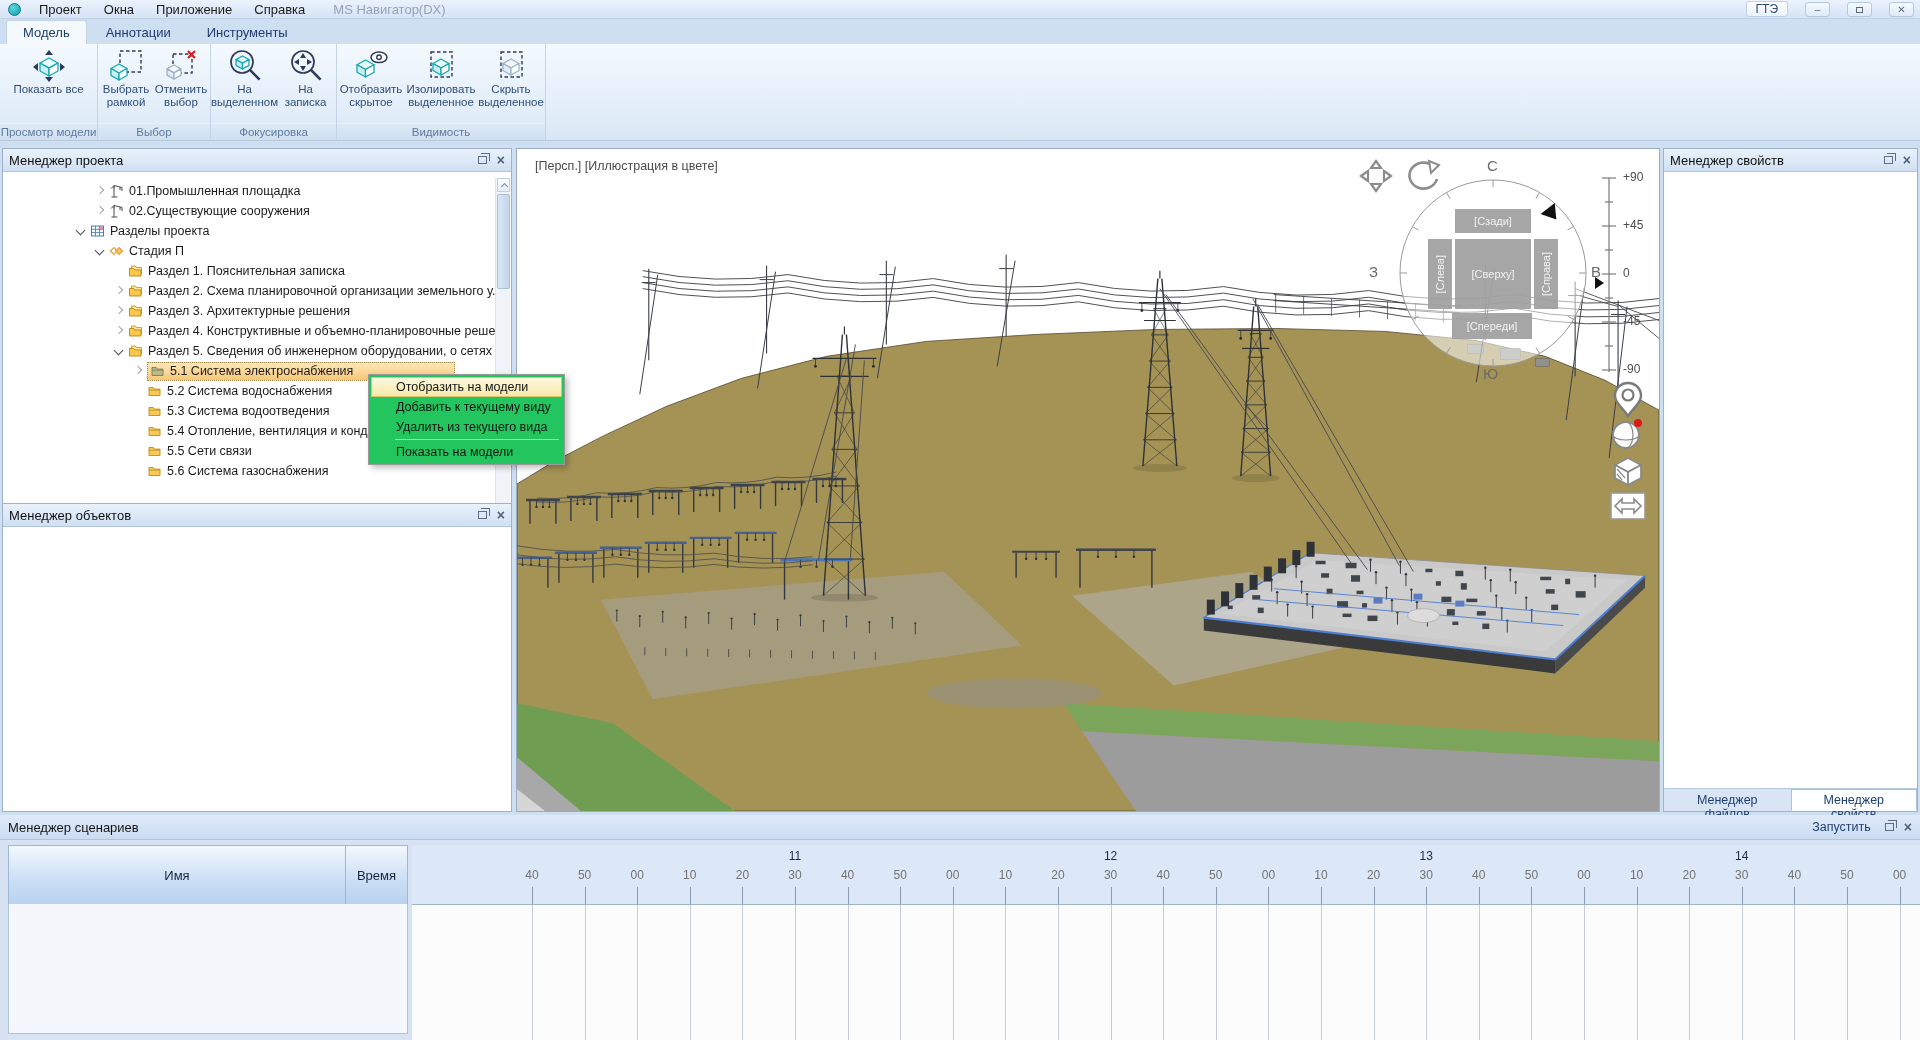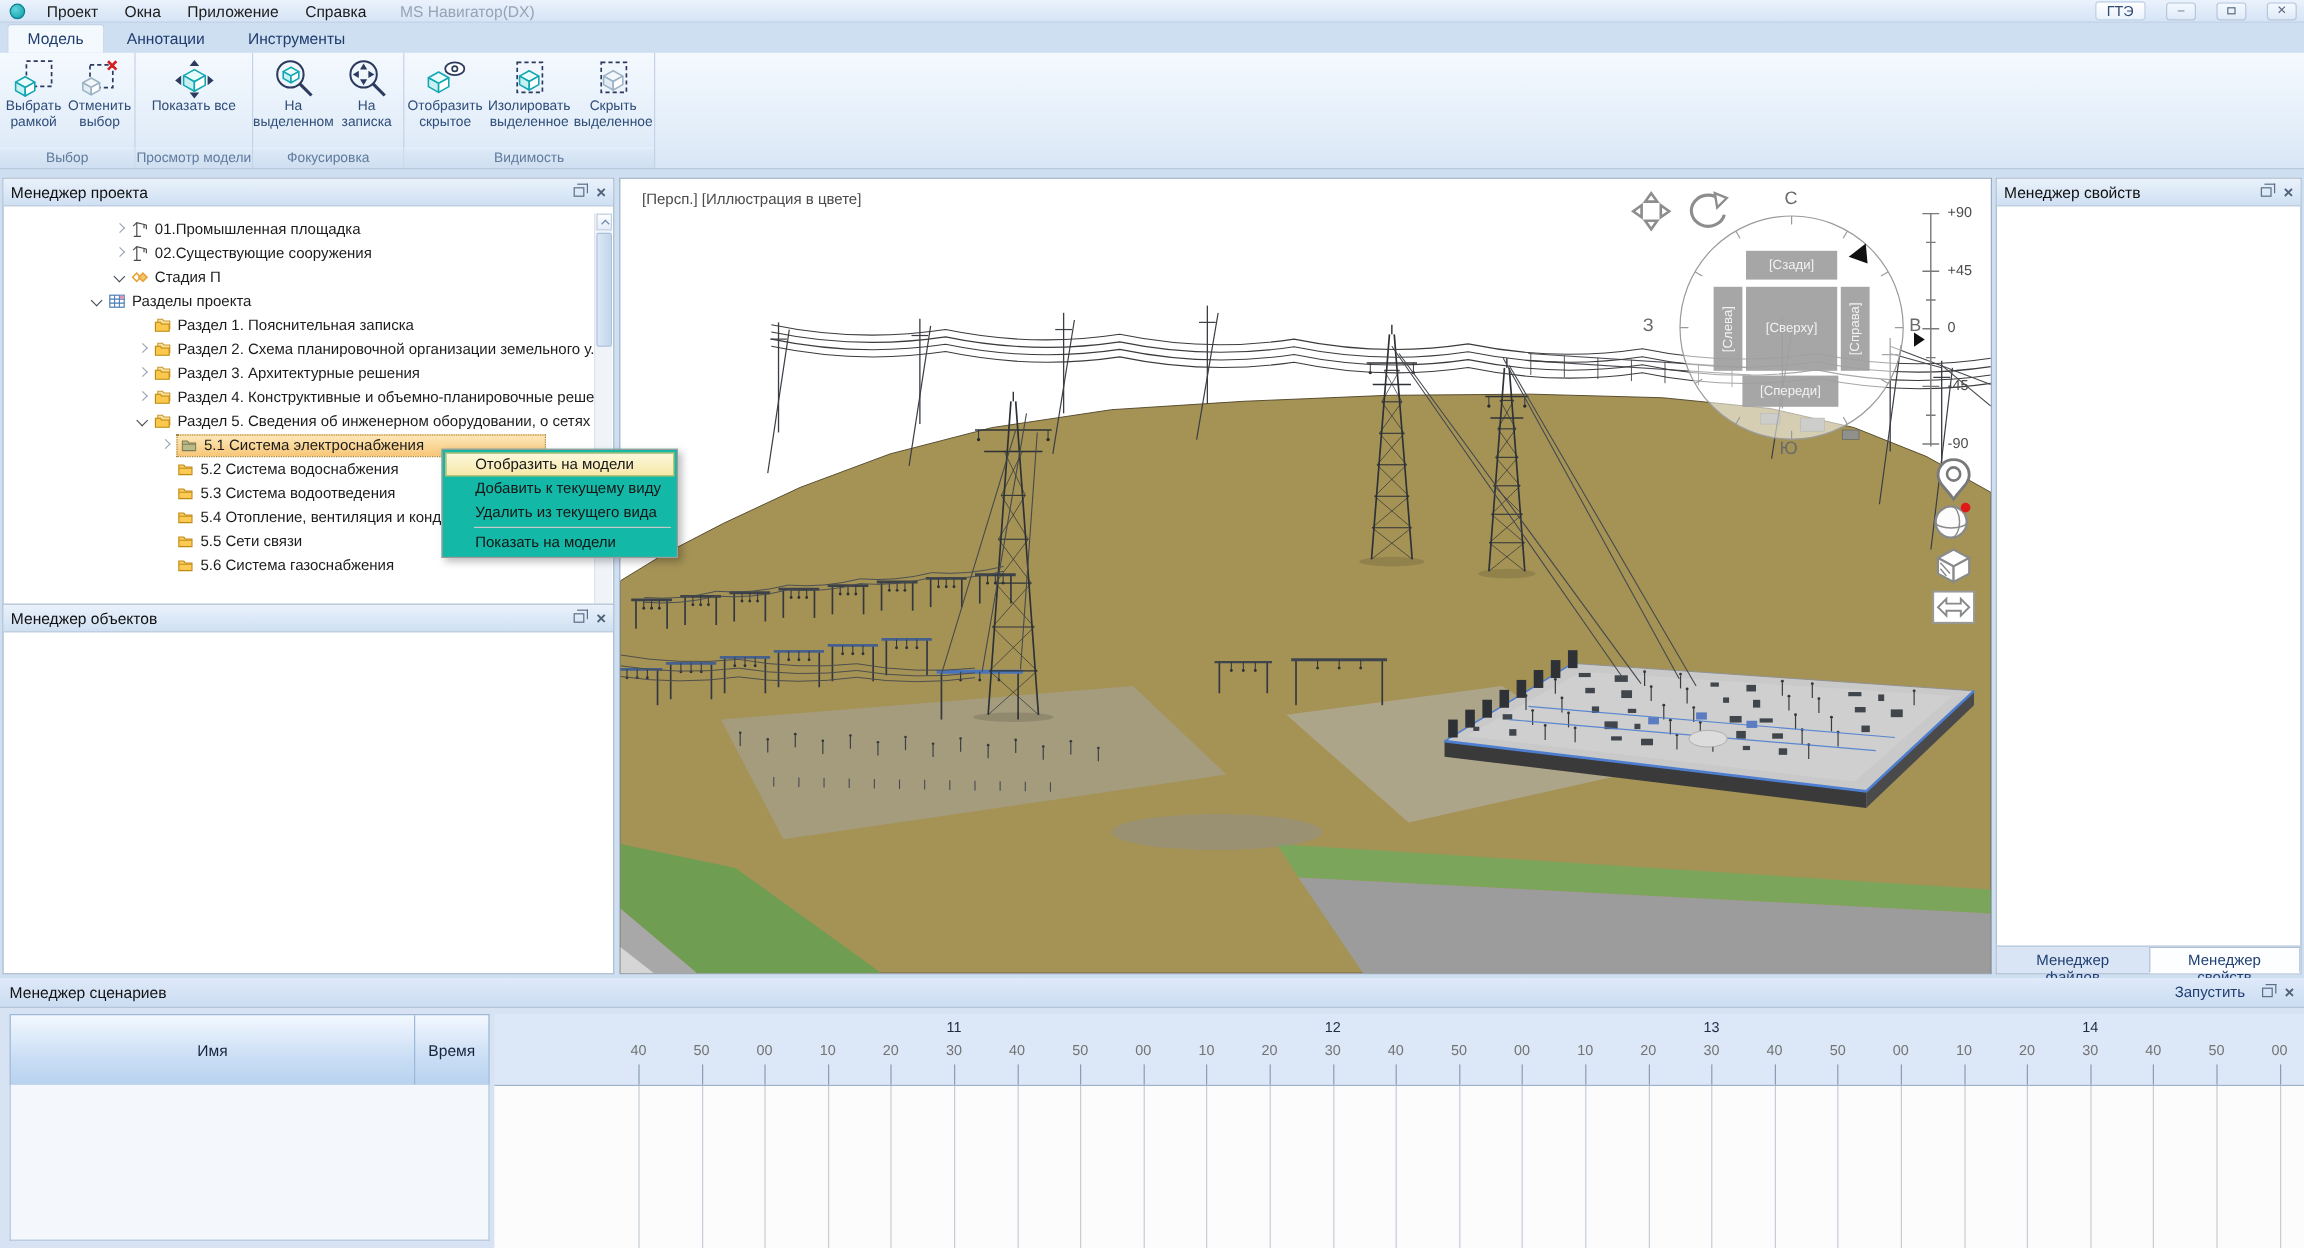--- a/index.html
+++ b/index.html
@@ -86,21 +86,21 @@
     display:flex; align-items:center; justify-content:center; }
   .cface.vert span { writing-mode:vertical-rl; transform:rotate(180deg); }
   .slider { position:absolute; left:1078px; top:23px; width:64px; height:206px; }
   .slider .lab { position:absolute; left:28px; font-size:12px; color:#4d4d4d; }
   .slider .mark { position:absolute; left:0; top:105px; width:0; height:0;
     border-left:9px solid #101010; border-top:6px solid transparent; border-bottom:6px solid transparent; }
   .cmark { position:absolute; left:1026px; top:58px; width:0; height:0; border-left:9px solid transparent;
     border-right:9px solid transparent; border-top:14px solid #111; transform:rotate(-38deg); }
 
   
-  .ctxmenu { position:absolute; left:368px; top:374px; width:197px; background:#14b8a6;
+  .ctxmenu { position:absolute; left:368px; top:374px; width:197px; background:#22c55e;
     border:1px solid #9a9a9a; box-shadow:3px 3px 6px rgba(0,0,0,.25); padding:2px; z-index:50; }
   .cmi { height:20px; line-height:19px; font-size:12.5px; color:#151515; padding-left:24px; border:1px solid transparent; }
   .cmi.hl { background:linear-gradient(#fdf8dd,#f7e8a9); border-color:#dcc269; }
   .csep { height:1px; background:#c8c8c8; margin:2px 3px 2px 24px; }
 
   
   .scen { position:absolute; left:0; top:815px; width:1920px; height:225px; background:#d7e3f2; }
   .scen-head { height:25px; background:linear-gradient(#dfeafa,#cbdcf1); border-bottom:1px solid #b3c4da;
     display:flex; align-items:center; padding:0 8px; font-size:13px; }
   .run-label { margin-left:auto; color:#1f3f73; font-size:12.5px; margin-right:14px; }
@@ -140,20 +140,37 @@
     </div>
   </div>
 
   <div class="ribbon-tabs">
       <div class="rtab active">Модель</div>
       <div class="rtab">Аннотации</div>
       <div class="rtab">Инструменты</div>
     </div>
 
   <div class="ribbon">
+      <div class="rgroup" style="width: 98px;">
+        <div class="rbuttons">
+          <div class="rbtn" style="width: 94px;">
+            <div class="ricon"><svg viewBox="0 0 34 34" width="34" height="34">
+                <path d="M8,14.040000000000001 L17,9 L26,14.040000000000001 L17,19.080000000000002 Z" fill="#e9fbfc" stroke="#12a7b2" stroke-width="1.3" stroke-linejoin="round"></path>
+                <path d="M8,14.040000000000001 L17,19.080000000000002 L17,27 L8,21.96 Z" fill="#c8f0f2" stroke="#12a7b2" stroke-width="1.3" stroke-linejoin="round"></path>
+                <path d="M26,14.040000000000001 L17,19.080000000000002 L17,27 L26,21.96 Z" fill="#ffffff" stroke="#12a7b2" stroke-width="1.3" stroke-linejoin="round"></path>
+                <polygon points="17,1 21,6 13,6" fill="#2c3a5e"></polygon>
+                <polygon points="17,33 21,28 13,28" fill="#2c3a5e"></polygon>
+                <polygon points="1,18 6,14 6,22" fill="#2c3a5e"></polygon>
+                <polygon points="33,18 28,14 28,22" fill="#2c3a5e"></polygon>
+              </svg></div>
+            <div class="rlabel">Показать все</div>
+          </div>
+        </div>
+        <div class="rgroup-label">Просмотр модели</div>
+      </div>
       <div class="rgroup" style="width: 113px;">
         <div class="rbuttons">
           <div class="rbtn" style="width: 54px;">
             <div class="ricon"><svg viewBox="0 0 34 34" width="34" height="34">
                 <rect x="11" y="2" width="21" height="21" fill="none" stroke="#2c3a5e" stroke-width="1.4" stroke-dasharray="3.5,2.5"></rect>
                 <path d="M2,19.48 L10,15 L18,19.48 L10,23.96 Z" fill="#e9fbfc" stroke="#12a7b2" stroke-width="1.3" stroke-linejoin="round"></path>
                 <path d="M2,19.48 L10,23.96 L10,31 L2,26.52 Z" fill="#c8f0f2" stroke="#12a7b2" stroke-width="1.3" stroke-linejoin="round"></path>
                 <path d="M18,19.48 L10,23.96 L10,31 L18,26.52 Z" fill="#ffffff" stroke="#12a7b2" stroke-width="1.3" stroke-linejoin="round"></path>
               </svg></div>
             <div class="rlabel">Выбрать</div>
@@ -165,37 +182,20 @@
                 <path d="M3,19.92 L10,16 L17,19.92 L10,23.84 Z" fill="#f3f7fa" stroke="#9db4c6" stroke-width="1.3" stroke-linejoin="round"></path>
                 <path d="M3,19.92 L10,23.84 L10,30 L3,26.08 Z" fill="#e4edf3" stroke="#9db4c6" stroke-width="1.3" stroke-linejoin="round"></path>
                 <path d="M17,19.92 L10,23.84 L10,30 L17,26.08 Z" fill="#ffffff" stroke="#9db4c6" stroke-width="1.3" stroke-linejoin="round"></path>
                 <path d="M24,2 L31,9 M31,2 L24,9" stroke="#d42020" stroke-width="2.2"></path>
               </svg></div>
             <div class="rlabel">Отменить</div>
             <div class="rlabel">выбор</div>
           </div>
         </div>
         <div class="rgroup-label">Выбор</div>
-      </div>
-      <div class="rgroup" style="width: 98px;">
-        <div class="rbuttons">
-          <div class="rbtn" style="width: 94px;">
-            <div class="ricon"><svg viewBox="0 0 34 34" width="34" height="34">
-                <path d="M8,14.040000000000001 L17,9 L26,14.040000000000001 L17,19.080000000000002 Z" fill="#e9fbfc" stroke="#12a7b2" stroke-width="1.3" stroke-linejoin="round"></path>
-                <path d="M8,14.040000000000001 L17,19.080000000000002 L17,27 L8,21.96 Z" fill="#c8f0f2" stroke="#12a7b2" stroke-width="1.3" stroke-linejoin="round"></path>
-                <path d="M26,14.040000000000001 L17,19.080000000000002 L17,27 L26,21.96 Z" fill="#ffffff" stroke="#12a7b2" stroke-width="1.3" stroke-linejoin="round"></path>
-                <polygon points="17,1 21,6 13,6" fill="#2c3a5e"></polygon>
-                <polygon points="17,33 21,28 13,28" fill="#2c3a5e"></polygon>
-                <polygon points="1,18 6,14 6,22" fill="#2c3a5e"></polygon>
-                <polygon points="33,18 28,14 28,22" fill="#2c3a5e"></polygon>
-              </svg></div>
-            <div class="rlabel">Показать все</div>
-          </div>
-        </div>
-        <div class="rgroup-label">Просмотр модели</div>
       </div>
       <div class="rgroup" style="width: 126px;">
         <div class="rbuttons">
           <div class="rbtn" style="width: 64px;">
             <div class="ricon"><svg viewBox="0 0 34 34" width="34" height="34">
                 <path d="M8,10.64 L14.5,7 L21,10.64 L14.5,14.280000000000001 Z" fill="#e9fbfc" stroke="#12a7b2" stroke-width="1.3" stroke-linejoin="round"></path>
                 <path d="M8,10.64 L14.5,14.280000000000001 L14.5,20 L8,16.36 Z" fill="#c8f0f2" stroke="#12a7b2" stroke-width="1.3" stroke-linejoin="round"></path>
                 <path d="M21,10.64 L14.5,14.280000000000001 L14.5,20 L21,16.36 Z" fill="#ffffff" stroke="#12a7b2" stroke-width="1.3" stroke-linejoin="round"></path>
                 <circle cx="14" cy="13" r="11" fill="none" stroke="#2c3a5e" stroke-width="1.7"></circle>
                 <line x1="21.92" y1="20.92" x2="31.6" y2="30.6" stroke="#2c3a5e" stroke-width="2.6"></line>
@@ -272,36 +272,36 @@
             </svg></div>
           <div>01.Промышленная площадка</div>
         </div>
         <div class="trow" style="padding-left: 90px;">
           <div class="exp exp-r"></div>
           <div class="ticon"><svg viewBox="0 0 14 14">
               <path d="M2,13 h6 M4.5,13 V2.5 M1.5,4.5 L4.5,1.5 L12.5,3.5 M4.5,1.5 L4.5,4.5 M12.5,3.5 V7 M10.5,3.2 V6.2" stroke="#4a4a4a" fill="none" stroke-width="1"></path>
             </svg></div>
           <div>02.Существующие сооружения</div>
         </div>
-        <div class="trow" style="padding-left: 90px;">
-          <div class="exp exp-d"></div>
-          <div class="ticon"><svg viewBox="0 0 14 14">
-              <rect x="2" y="4.6" width="4.8" height="4.8" transform="rotate(45 4.4 7)" fill="#ffffff" stroke="#e8a23a" stroke-width="1.3"></rect>
-              <rect x="7.2" y="4.6" width="4.8" height="4.8" transform="rotate(45 9.6 7)" fill="#f6c66a" stroke="#e8a23a" stroke-width="1.3"></rect>
-            </svg></div>
-          <div>Стадия П</div>
-        </div>
         <div class="trow" style="padding-left: 71px;">
           <div class="exp exp-d"></div>
           <div class="ticon"><svg viewBox="0 0 14 14">
               <rect x="1" y="2" width="12" height="10" fill="#ffffff" stroke="#4a7fb5"></rect>
               <path d="M1,5.3 h12 M1,8.6 h12 M5,2 v10 M9,2 v10" stroke="#4a7fb5" stroke-width="0.9"></path>
               <rect x="9.4" y="2.4" width="3.2" height="2.6" fill="#e48fb7"></rect>
             </svg></div>
           <div>Разделы проекта</div>
+        </div>
+        <div class="trow" style="padding-left: 90px;">
+          <div class="exp exp-d"></div>
+          <div class="ticon"><svg viewBox="0 0 14 14">
+              <rect x="2" y="4.6" width="4.8" height="4.8" transform="rotate(45 4.4 7)" fill="#ffffff" stroke="#e8a23a" stroke-width="1.3"></rect>
+              <rect x="7.2" y="4.6" width="4.8" height="4.8" transform="rotate(45 9.6 7)" fill="#f6c66a" stroke="#e8a23a" stroke-width="1.3"></rect>
+            </svg></div>
+          <div>Стадия П</div>
         </div>
         <div class="trow" style="padding-left: 109px;">
           <div class="exp"></div>
           <div class="ticon"><svg viewBox="0 0 14 14">
               <path d="M3,2 h4 l1,1.5 h5 v6.5 h-10 z" fill="#fde09a" stroke="#c9972f" stroke-width="0.9"></path>
               <path d="M1,4.5 h4.2 l1,1.5 h6.3 v6 h-11.5 z" fill="#fbc84d" stroke="#b8860b" stroke-width="0.9"></path>
             </svg></div>
           <div>Раздел 1. Пояснительная записка</div>
         </div>
         <div class="trow" style="padding-left: 109px;">

